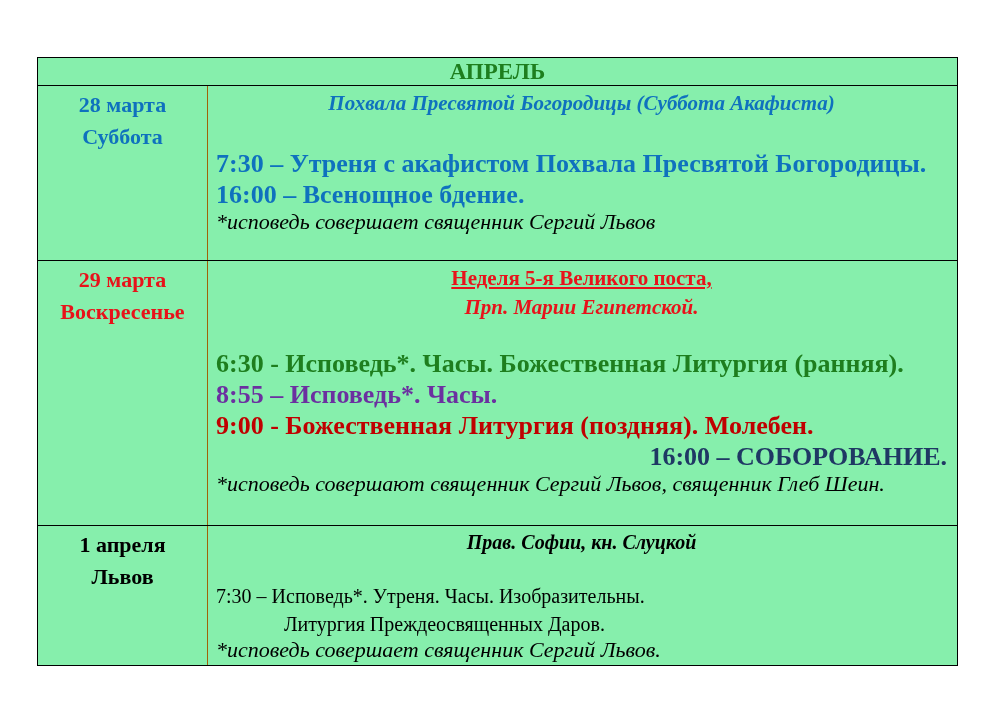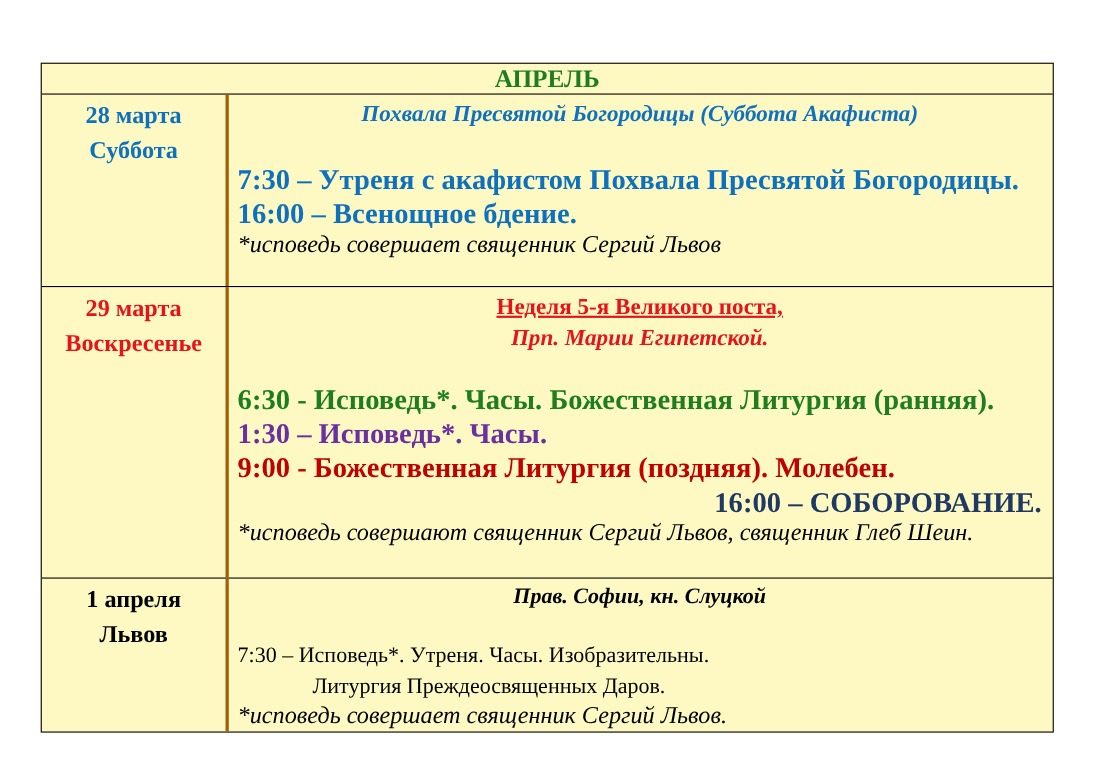--- a/index.html
+++ b/index.html
@@ -16,21 +16,21 @@
     width: 1000px;
     height: 707px;
     background: #ffffff;
   }
   .schedule-table {
     position: absolute;
     left: 37px;
     top: 57px;
     width: 921px;
     border: 1px solid #000;
-    background: #fef9c3;
+    background: #86efac;
     box-sizing: border-box;
   }
   .month-row {
     height: 28px;
     line-height: 27px;
     border-bottom: 1px solid #000;
     text-align: center;
     font-weight: bold;
     font-size: 23px;
     color: #1E7E1E;
@@ -38,21 +38,21 @@
   }
   .body-row {
     display: flex;
     border-bottom: 1px solid #000;
     box-sizing: border-box;
   }
   .body-row.last { border-bottom: none; }
   .date-cell {
     width: 170px;
     min-width: 170px;
-    border-right: 3px solid #a16207;
+    border-right: 1px solid #a16207;
     box-sizing: border-box;
     text-align: center;
     font-weight: bold;
     font-size: 22px;
     line-height: 32px;
     padding-top: 3px;
   }
   .content-cell {
     flex: 1;
     box-sizing: border-box;
@@ -128,21 +128,21 @@
     <div class="body-row row-29">
       <div class="date-cell c-red">
         <div>29 марта</div>
         <div>Воскресенье</div>
       </div>
       <div class="content-cell">
         <div class="heading-line c-red u-underline">Неделя 5-я Великого поста,</div>
         <div class="heading-line c-red u-italic">Прп. Марии Египетской.</div>
         <div class="gap-sm"></div>
         <div class="service-line c-green">6:30 - Исповедь*. Часы. Божественная Литургия (ранняя).</div>
-        <div class="service-line c-purple">1:30 – Исповедь*. Часы.</div>
+        <div class="service-line c-purple">8:55 – Исповедь*. Часы.</div>
         <div class="service-line c-darkred">9:00 - Божественная Литургия (поздняя). Молебен.</div>
         <div class="service-line c-navy">16:00 – СОБОРОВАНИЕ.</div>
         <div class="footnote">*исповедь совершают священник Сергий Львов, священник Глеб Шеин.</div>
       </div>
     </div>
 
     <div class="body-row row-01 last">
       <div class="date-cell c-black">
         <div>1 апреля</div>
         <div>Львов</div>

